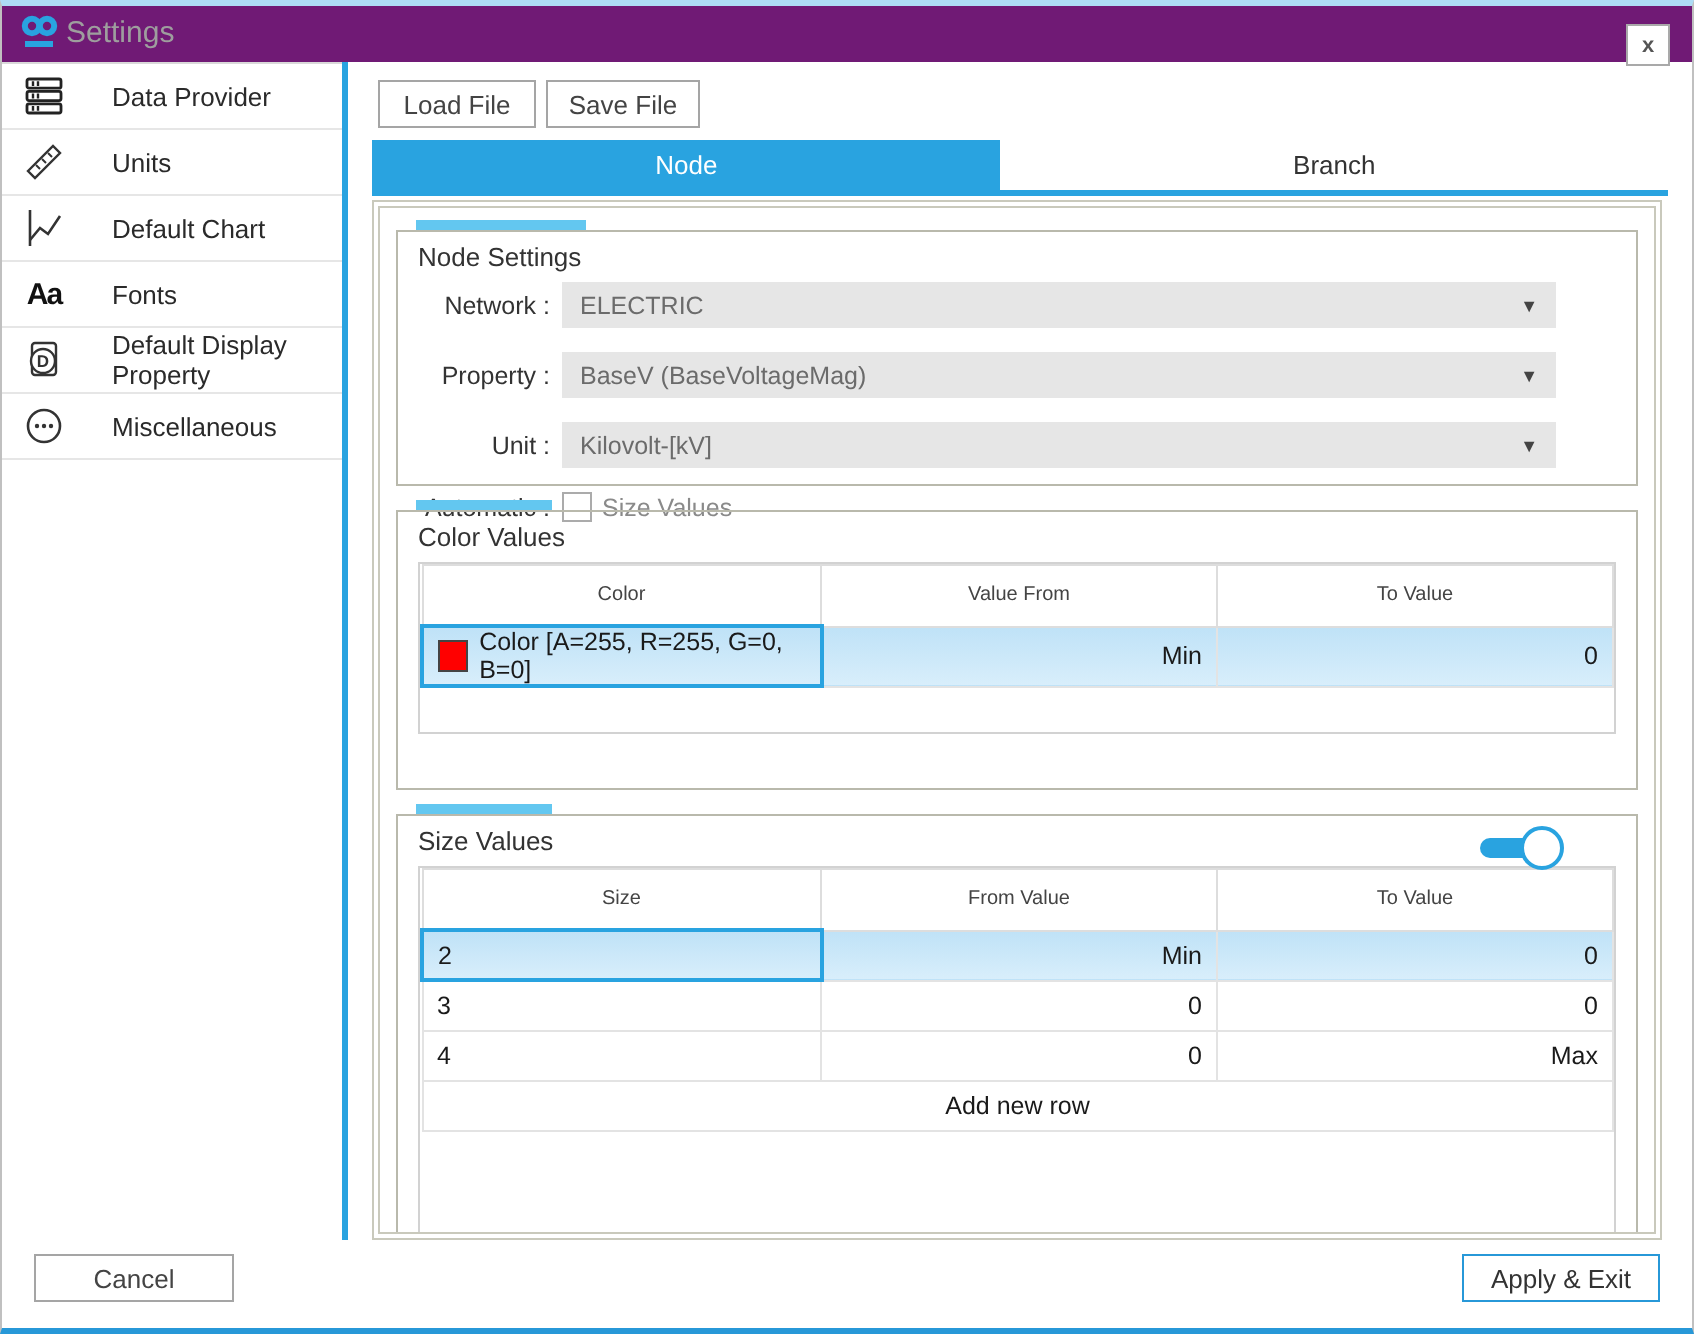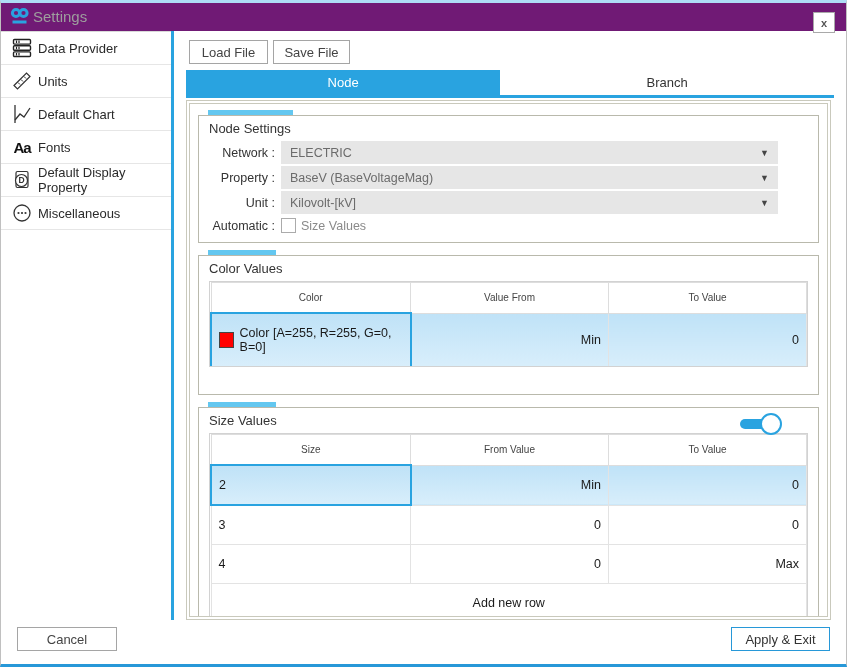--- a/index.html
+++ b/index.html
@@ -12,21 +12,21 @@
   }
   
   .titlebar{position:absolute;left:0;top:0;right:0;height:28px;background:#701a75;}
   .logo{position:absolute;left:9px;top:3px;width:20px;height:22px;}
   .title-text{position:absolute;left:32px;top:5px;font-size:15px;color:#9e9e9e;}
   .close-btn{position:absolute;top:9px;right:11px;width:22px;height:21px;border:1px solid #a9a9a9;
     background:#fff;display:flex;align-items:center;justify-content:center;
     font-size:11px;font-weight:bold;color:#555;cursor:pointer;box-sizing:border-box;}
   
   .sidebar{position:absolute;left:0;top:28px;width:172px;border-top:1px solid #d9d9d9;}
-  .side-item{height:33px;display:flex;align-items:center;gap:5px;padding-left:10px;
+  .side-item{height:33px;display:flex;align-items:center;gap:23px;padding-left:10px;
     border-bottom:1px solid #e6e6e6;font-size:13px;color:#2a2a2a;cursor:pointer;box-sizing:border-box;}
   .side-item .ic{width:22px;height:22px;display:flex;align-items:center;justify-content:center;flex:0 0 22px;}
   .side-item.selected{background:#29a3e0;color:#fff;border-bottom-color:#29a3e0;}
   .fonts-glyph{font-size:15px;font-weight:600;color:#111;letter-spacing:-1px;}
   .side-accent{position:absolute;left:170px;top:28px;width:3px;height:589px;background:#29a3e0;}
   
   .btn{border:1px solid #a5a5a5;background:#fff;font-size:13px;color:#444;
     display:flex;align-items:center;justify-content:center;cursor:pointer;box-sizing:border-box;
     font-family:"Liberation Sans",sans-serif;}
   .load-btn{position:absolute;left:188px;top:37px;width:79px;height:24px;}
@@ -37,34 +37,34 @@
   .tab{flex:1;display:flex;align-items:center;justify-content:center;font-size:13px;cursor:pointer;}
   .tab.selected{background:#29a3e0;color:#fff;flex:0 0 48.5%;}
   .tab.plain{color:#333;background:#fff;}
   
   .panel{position:absolute;left:185px;top:97px;right:15px;bottom:44px;border:1px solid #c9c9bc;}
   .panel-inner{position:absolute;inset:2px;border:1px solid #c9c9bc;padding:7px 8px;overflow:hidden;}
   .group{position:relative;border:1px solid #b9b9ac;padding:5px 10px 8px 10px;margin-bottom:12px;box-sizing:border-box;}
   .group-accent{position:absolute;top:-6px;left:9px;height:5px;background:#63c7f0;}
   .group-title{font-size:13px;color:#333;margin-bottom:5px;}
   
-  .field-row{display:flex;align-items:center;margin-bottom:2px;}
+  .field-row{display:flex;align-items:center;margin-bottom:12px;}
   .field-label{width:66px;text-align:right;font-size:12.5px;color:#333;padding-right:6px;flex:0 0 66px;}
   .dd{flex:1;margin-right:30px;height:23px;background:#e6e6e6;display:flex;align-items:center;
     font-size:12.5px;color:#6b6b6b;padding:0 9px;cursor:pointer;justify-content:space-between;}
   .dd .arrow{font-size:9px;color:#444;}
   .checkbox{width:15px;height:15px;border:1px solid #ababab;background:#fff;cursor:pointer;box-sizing:border-box;}
   .check-label{font-size:12.5px;color:#8a8a8a;margin-left:5px;}
   
   .tframe{border:1px solid #d2d2d2;overflow:hidden;}
   table.grid{width:100%;border-collapse:collapse;table-layout:fixed;}
   table.grid th{font-weight:normal;font-size:10px;color:#444;height:27px;
     border:1px solid #ddd;background:#fff;}
   table.grid td{height:25px;border:1px solid #e3e3e3;font-size:12.5px;color:#1a1a1a;
-    padding:12px 7px;box-sizing:border-box;margin-left:32px;}
+    padding:0 7px;box-sizing:border-box;margin-left:32px;}
   tr.sel td{background:linear-gradient(#bfe2f7,#d8eefb);}
   td.selcell{border:2px solid #29a3e0 !important;}
   .num{text-align:right;}
   .muted{color:#a8a8a8;}
   .swatch{display:inline-block;width:16px;height:16px;border:1px solid #444;vertical-align:middle;margin-right:6px;box-sizing:border-box;}
   .cellflex{display:flex;align-items:center;}
   td.addrow{text-align:center;color:#555;font-size:13px;border-left:none;border-right:none;cursor:pointer;}
   
   .toggle{position:absolute;top:5px;right:38px;width:40px;height:22px;cursor:pointer;}
   .toggle .track{position:absolute;left:0;top:6px;width:36px;height:10px;border-radius:5px;background:#29a3e0;}

